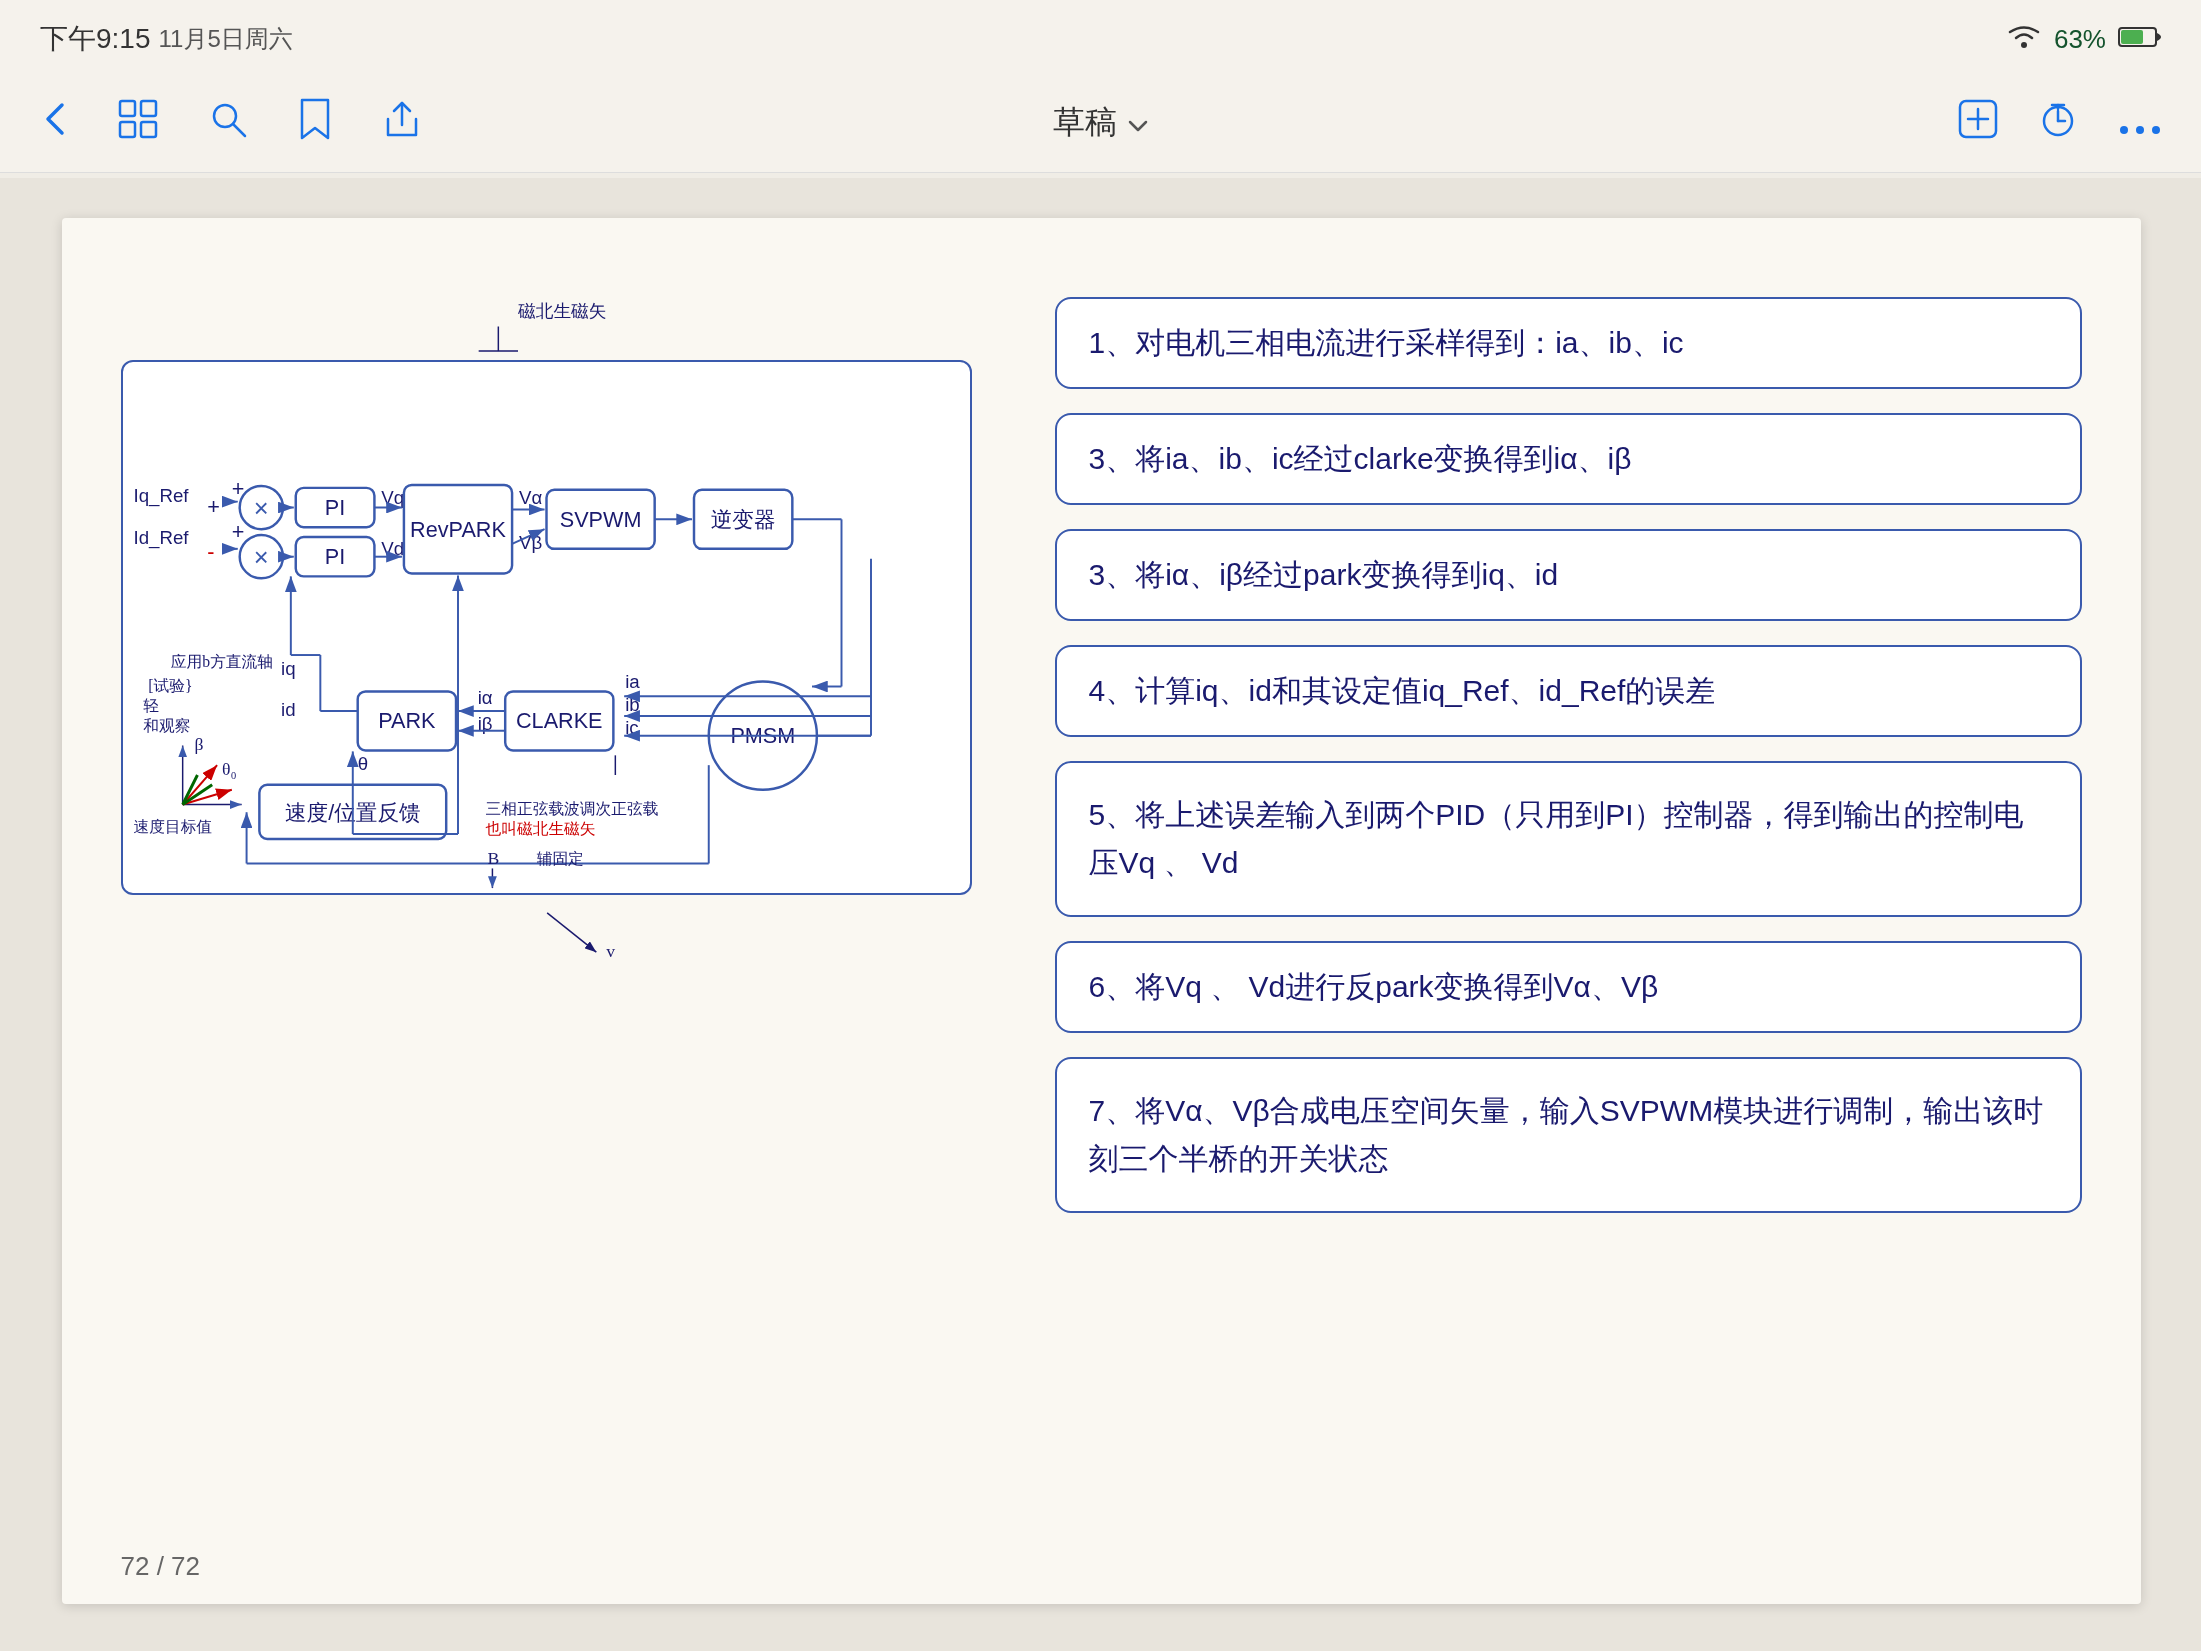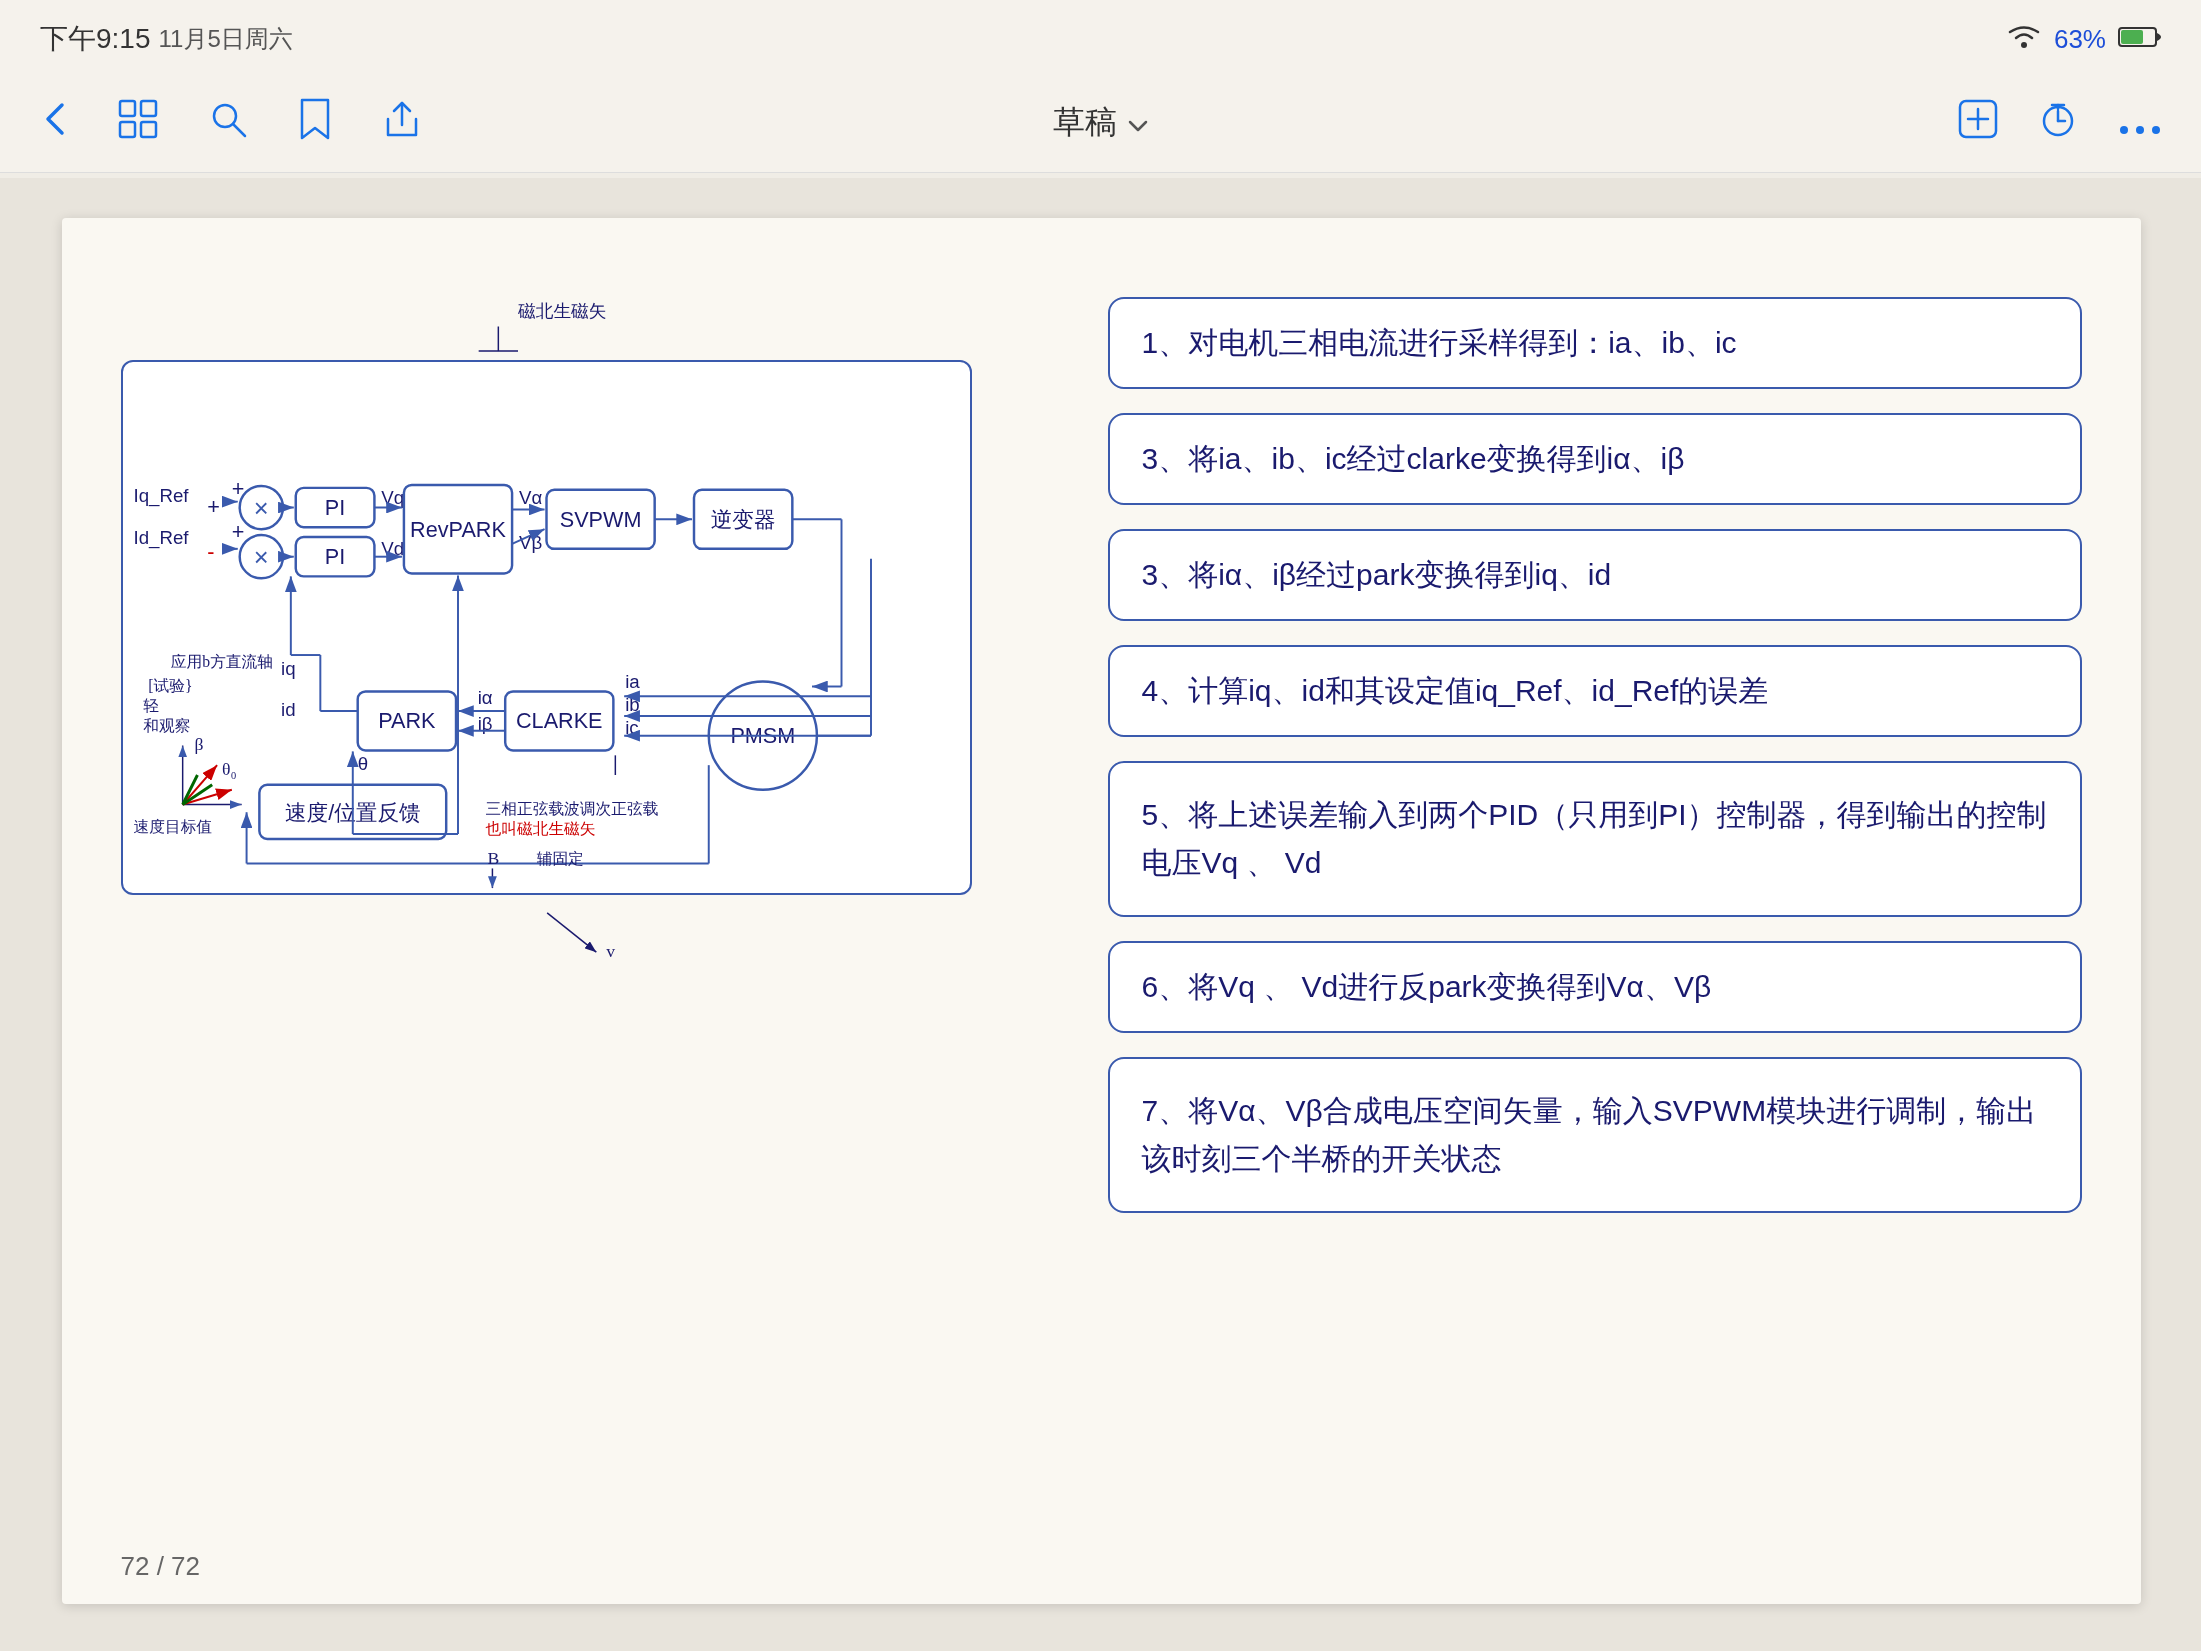--- a/index.html
+++ b/index.html
@@ -31,21 +31,21 @@
       gap: 8px;
       font-size: 28px;
       color: #333;
       font-weight: 500;
     }
     .status-right {
       display: flex;
       align-items: center;
       gap: 12px;
       font-size: 26px;
-      color: #1d4ed8;
+      color: #14532d;
     }
 
     
     .toolbar {
       position: absolute;
       top: 74px; left: 0; right: 0;
       height: 99px;
       background: #f5f2ec;
       display: flex;
       align-items: center;
@@ -100,21 +100,21 @@
       box-shadow: 0 2px 12px rgba(0,0,0,0.15);
       position: relative;
       padding: 59px;
       display: flex;
       flex-direction: column;
     }
 
     .content-area {
       display: flex;
       flex-direction: row;
-      gap: 96px;
+      gap: 43px;
       margin-top: 20px;
     }
 
     
     .diagram-section {
       width: 891px;
       flex-shrink: 0;
     }
 
     .diagram-container {

